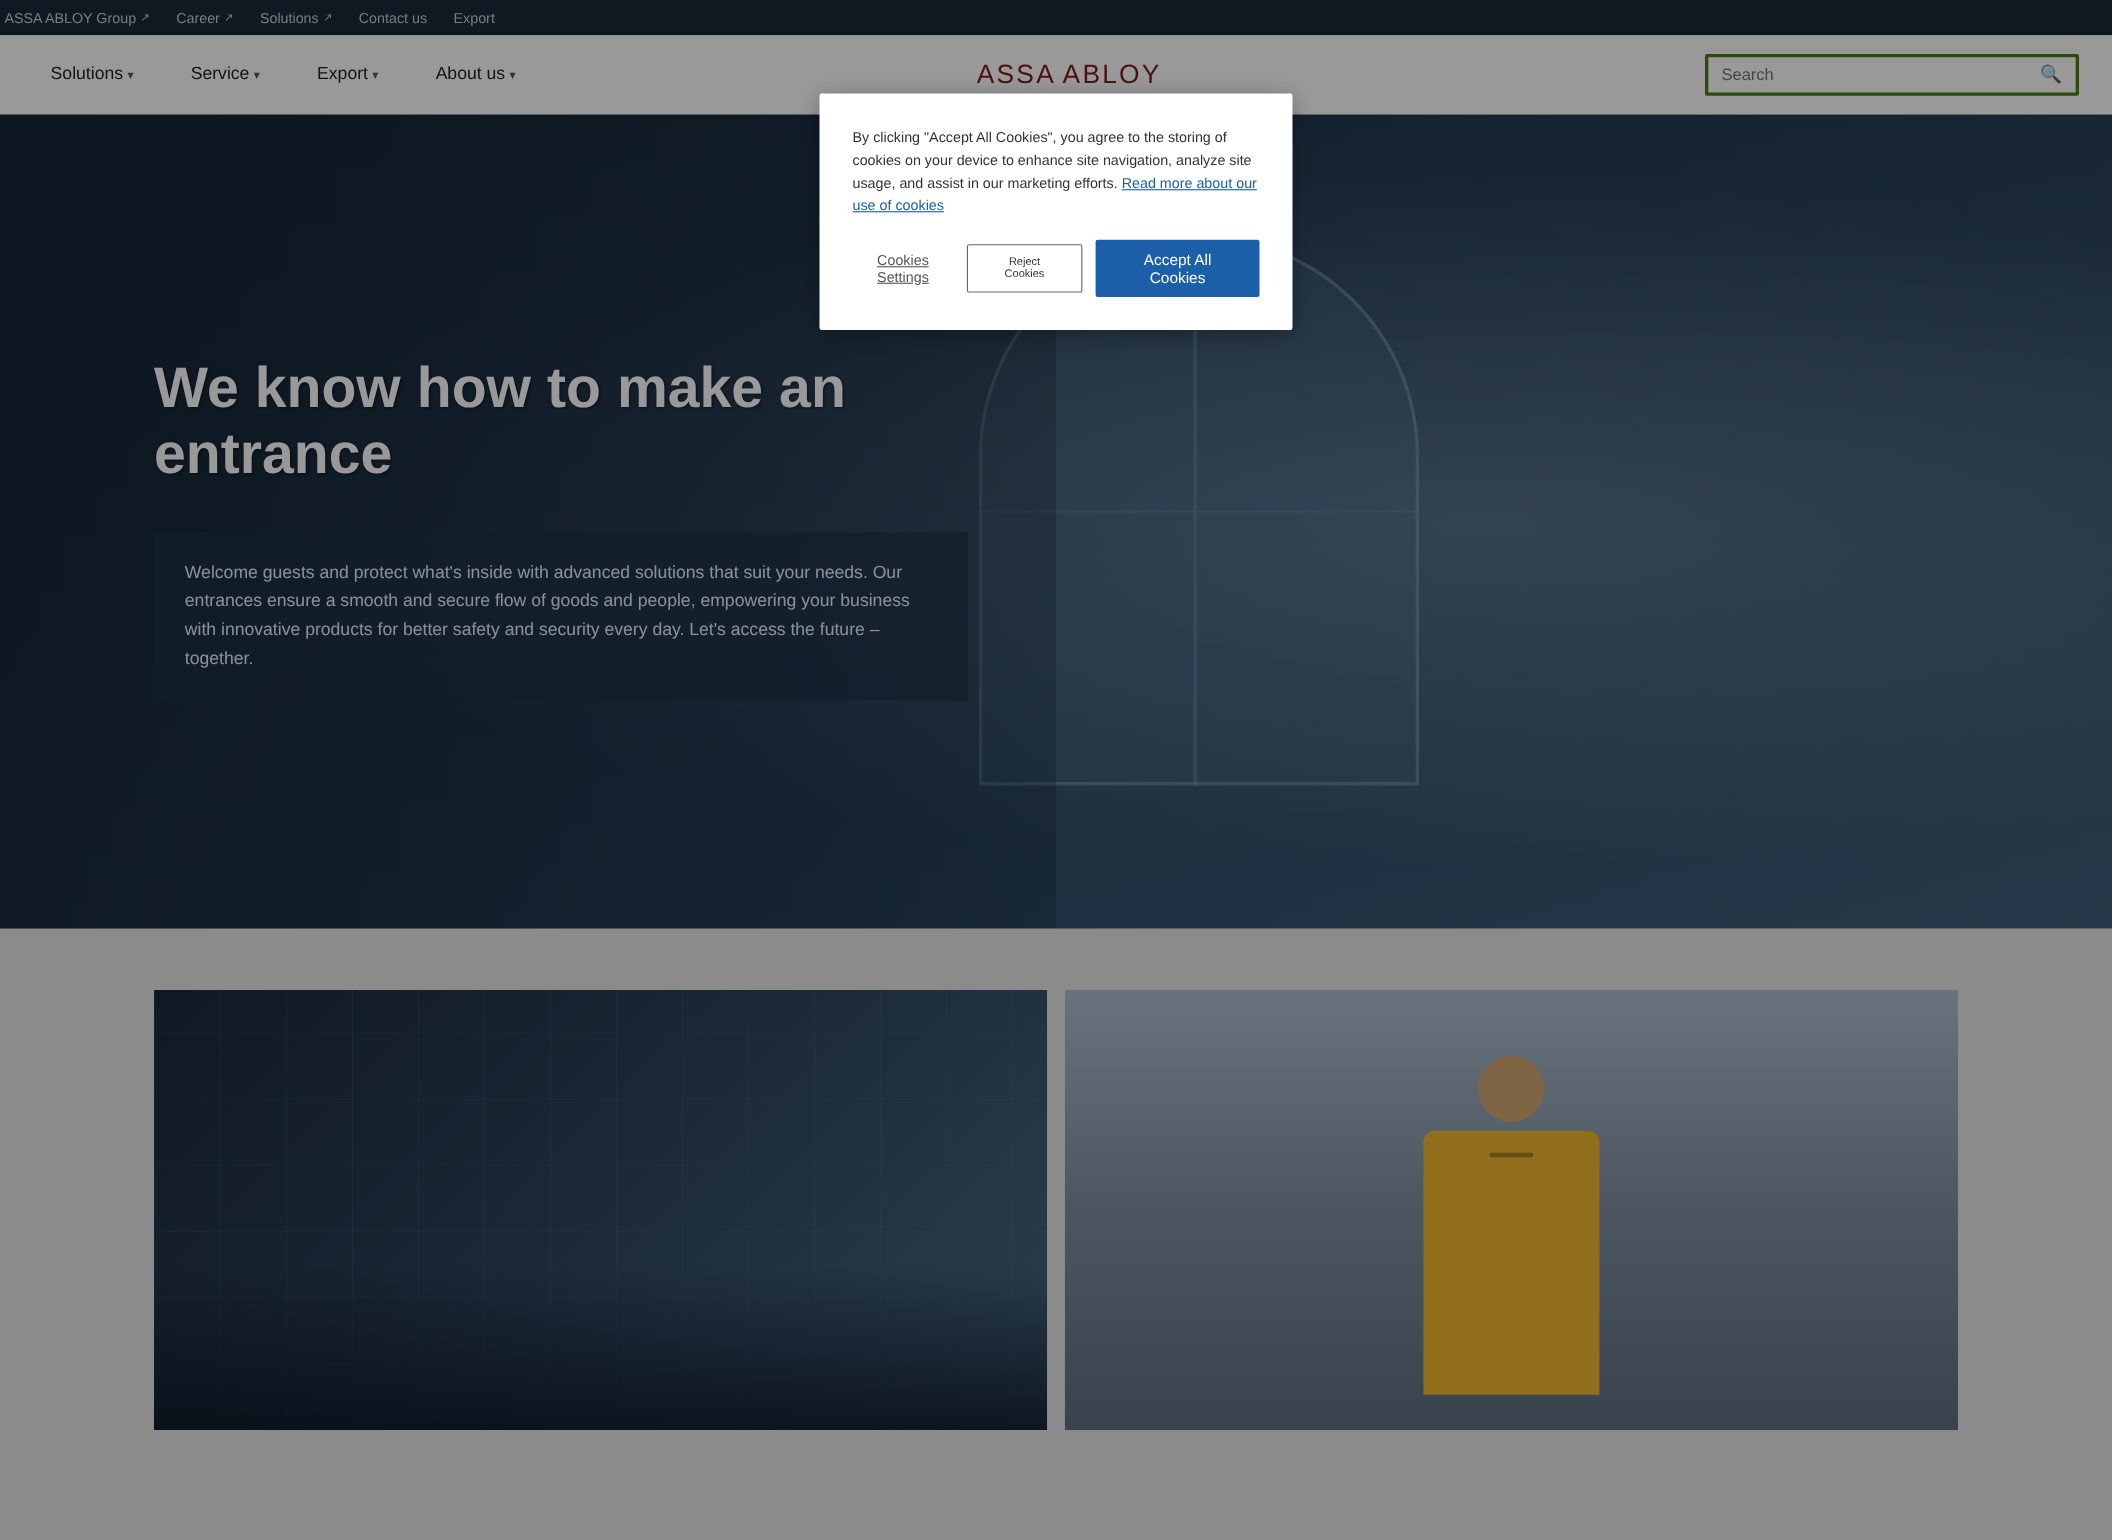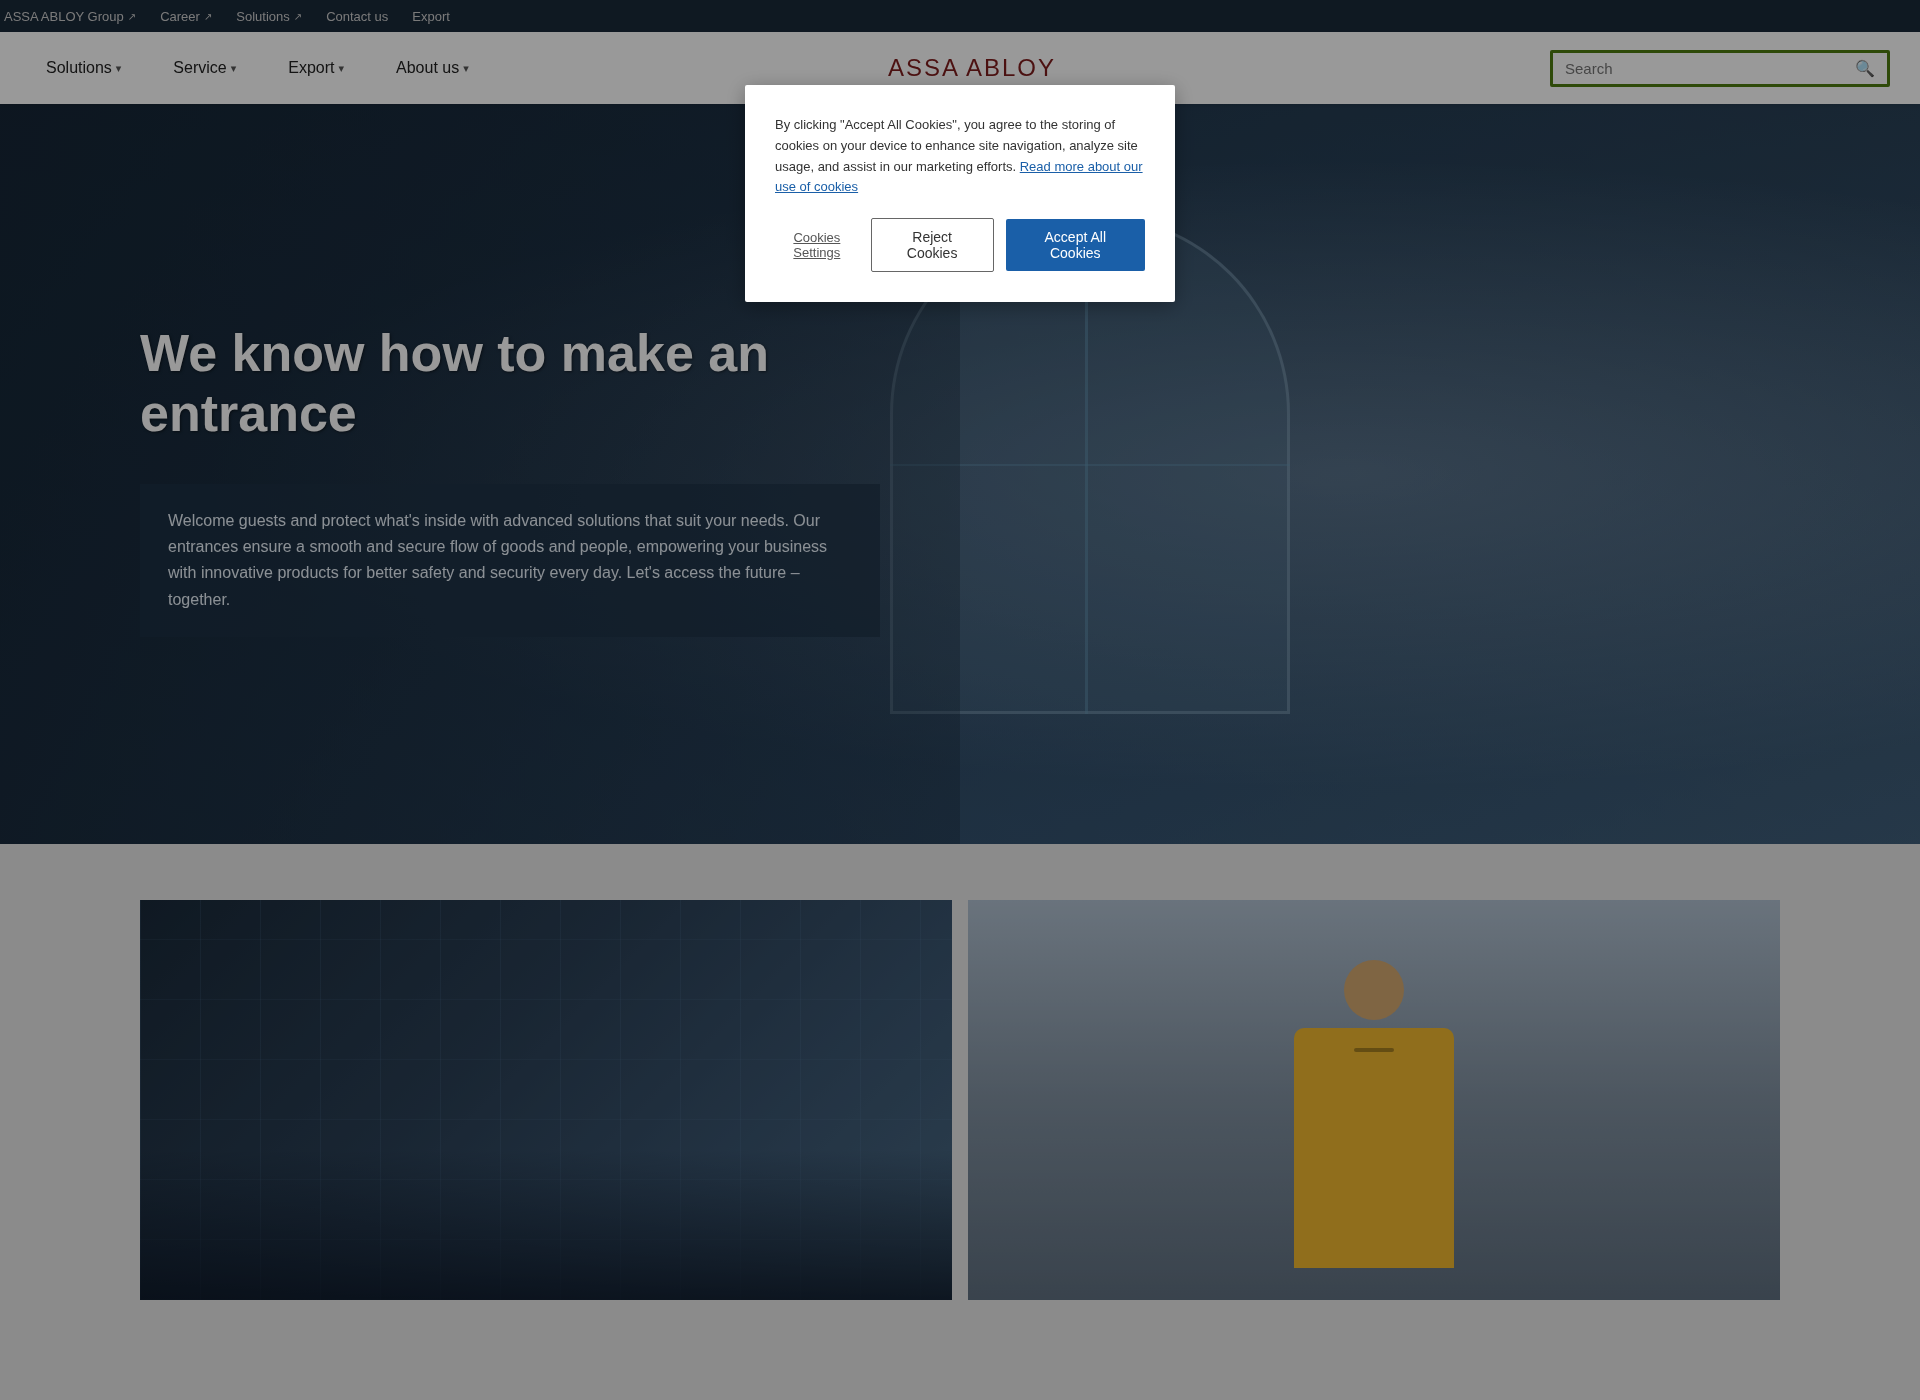--- a/index.html
+++ b/index.html
@@ -319,21 +319,21 @@
       text-decoration: underline;
       cursor: pointer;
       padding: 0;
       margin-right: auto;
     }
     .cookie-reject-btn {
       background: #fff;
       border: 1px solid #666;
       color: #333;
       padding: 10px 20px;
-      font-size: 14px;
+      font-size: 10px;
       cursor: pointer;
       border-radius: 2px;
     }
     .cookie-accept-btn {
       background: #1a5fa8;
       border: none;
       color: #fff;
       padding: 10px 20px;
       font-size: 14px;
       cursor: pointer;

